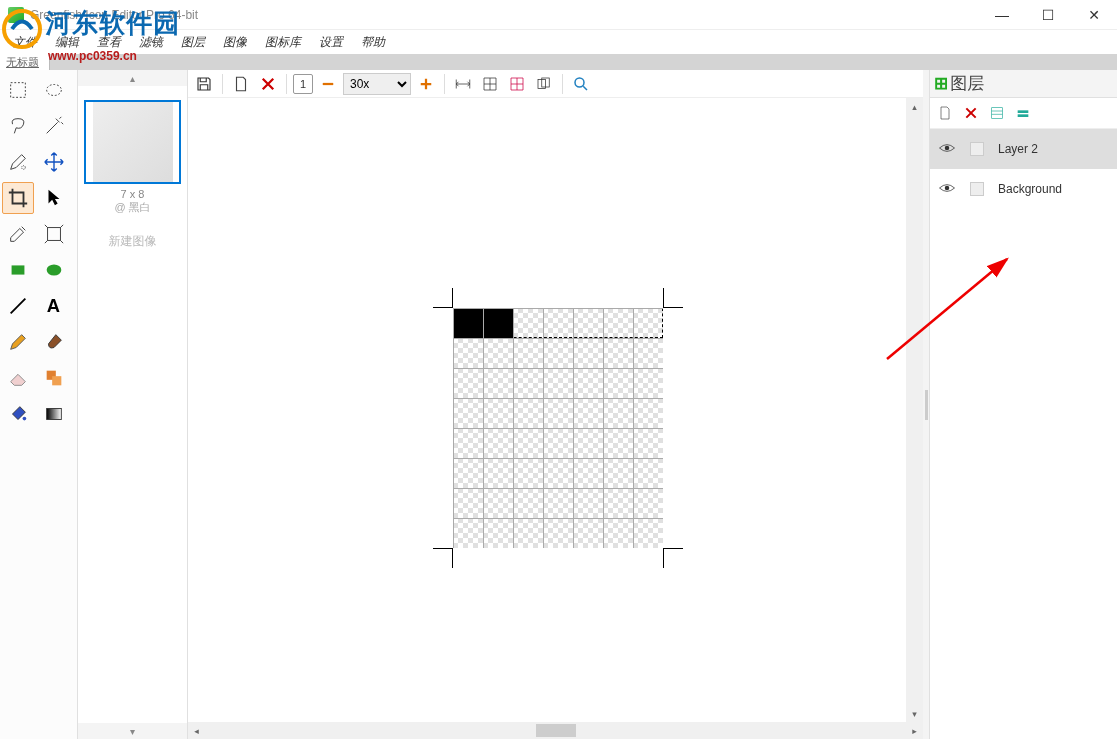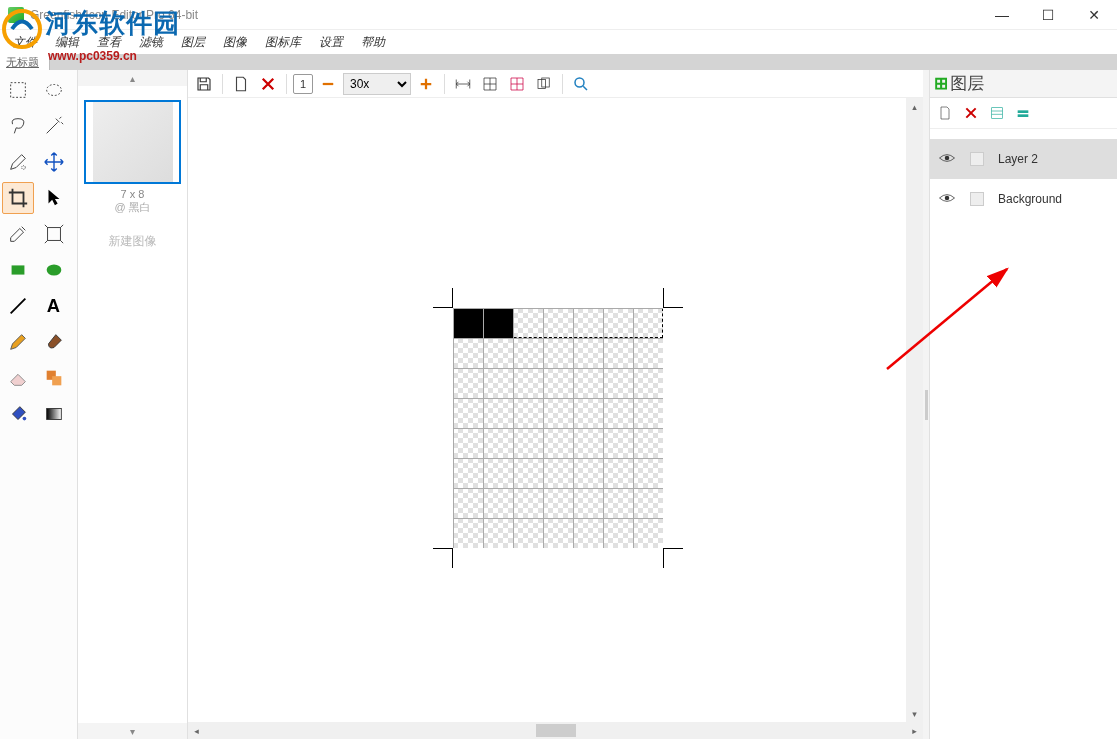--- a/index.html
+++ b/index.html
@@ -79,21 +79,21 @@
 
 .split-handle { width: 6px; background: #f4f4f4; cursor: ew-resize; display:flex; align-items:center; justify-content:center; }
 .split-handle::before{content:"";width:3px;height:30px;background:#ccc;}
 
 
 .right-col { width: 188px; background: #fff; display: flex; flex-direction: column; border-left:1px solid #e0e0e0; }
 .panel-header { background: #f4f4f4; padding: 2px 4px; font-size: 17px; color: #444; border-bottom:1px solid #e0e0e0; cursor:pointer; }
 .panel-header .plus { color: #2a2; margin-right: 2px; font-weight:bold; }
 .layer-toolbar { display: flex; gap: 2px; padding: 3px; border-bottom: 1px solid #eee; }
 .layer-toolbar .tb-btn svg { width: 16px; height: 16px; }
-.layer-list { flex: 1; position:relative;margin-top:10px; }
+.layer-list { flex: 1; position:relative; }
 .layer-row { display: flex; align-items: center; height: 40px; padding: 0 8px; gap: 14px; font-size: 12px; }
 .layer-row.selected { background: #dedede; }
 .eye-icon svg { width: 18px; height: 18px; }
 .layer-thumb { width: 14px; height: 14px; background: #eee; border: 1px solid #ccc; }
 
 
 .red-arrow { position: absolute; top: 120px; right: 80px; pointer-events:none; }
 
 
 .watermark { position: absolute; top: 6px; left: 2px; pointer-events:none; z-index: 1000; }

